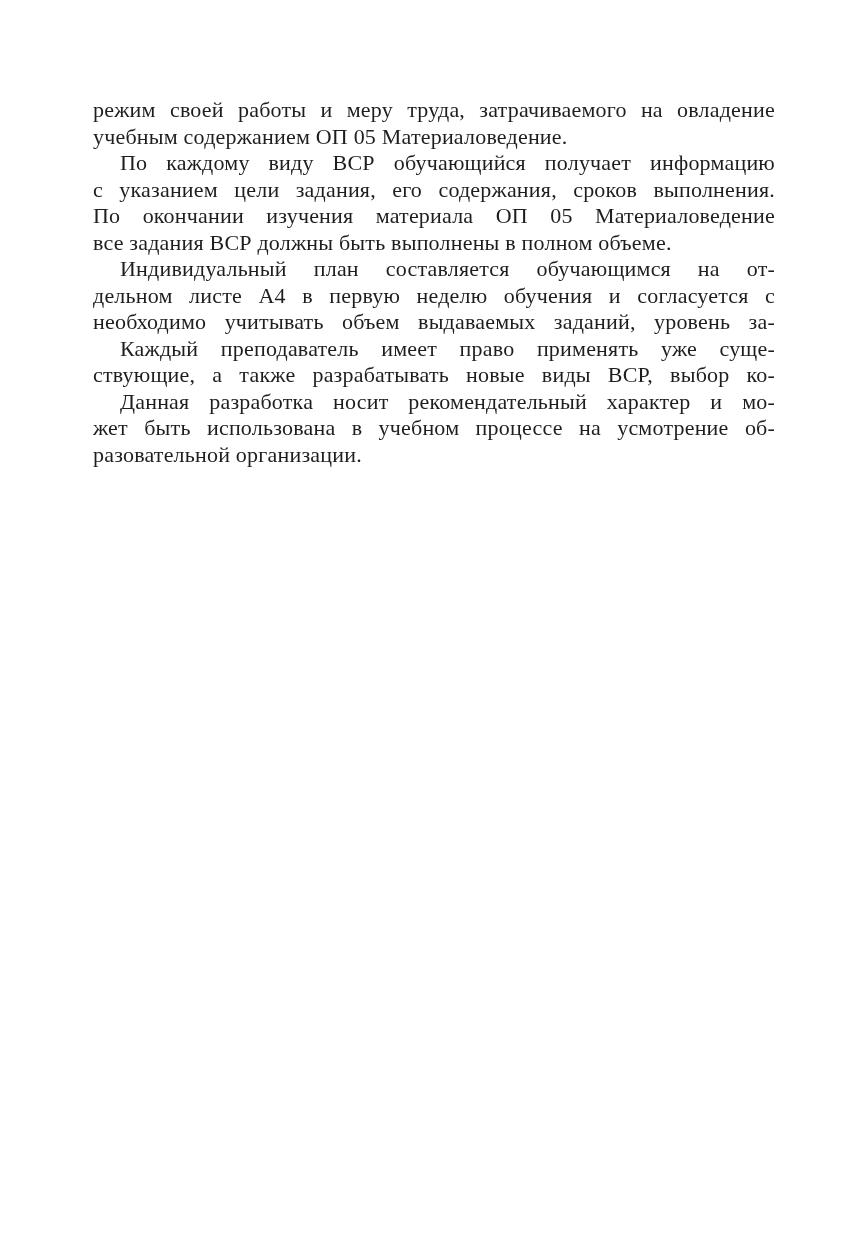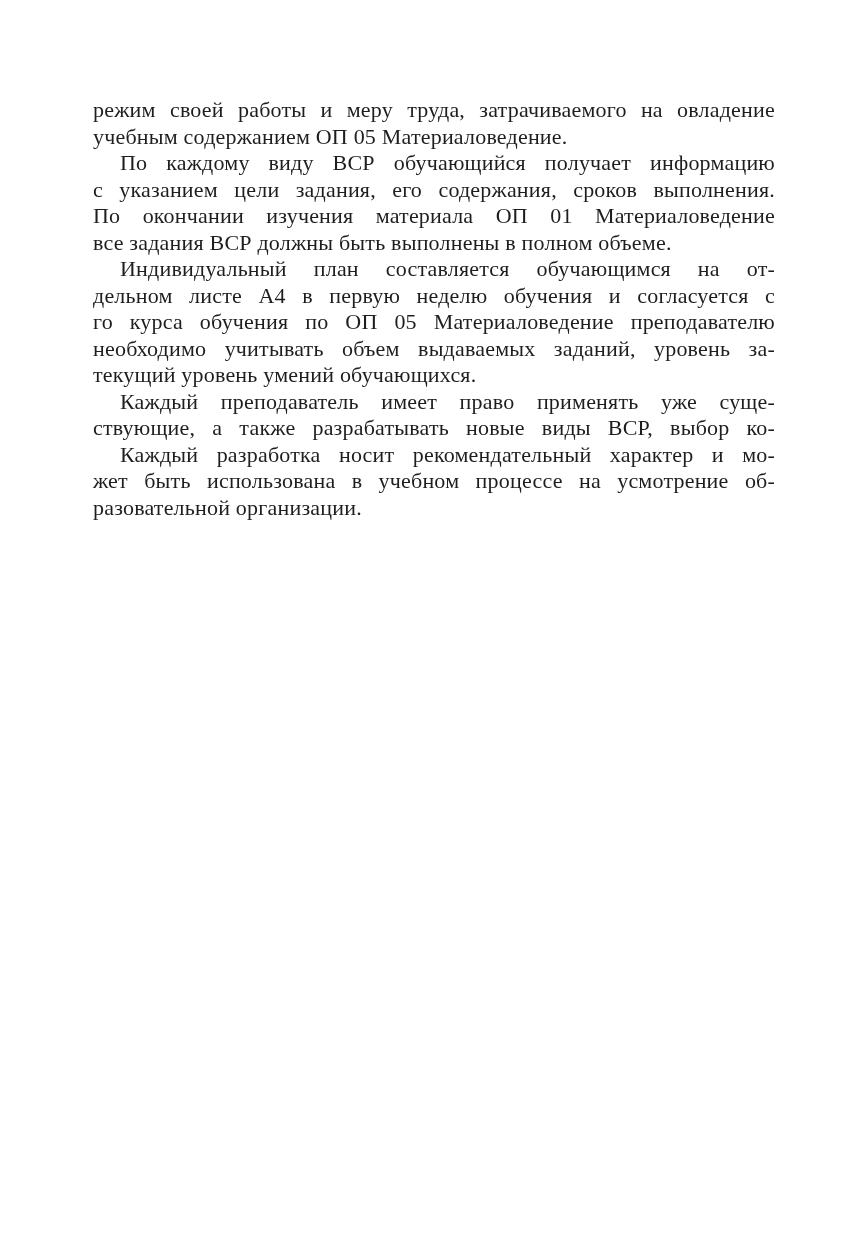--- a/index.html
+++ b/index.html
@@ -47,33 +47,31 @@
 
 <div class="page">
   <div class="text-column">
       <div class="paragraph">
         <div class="line">режим своей работы и меру труда, затрачиваемого на овладение</div>
         <div class="line last">учебным содержанием ОП 05 Материаловедение.</div>
       </div>
       <div class="paragraph">
         <div class="line indent">По каждому виду ВСР обучающийся получает информацию</div>
         <div class="line">с указанием цели задания, его содержания, сроков выполнения.</div>
-        <div class="line">По окончании изучения материала ОП 01 Материаловедение</div>
+        <div class="line">По окончании изучения материала ОП 05 Материаловедение</div>
         <div class="line last">все задания ВСР должны быть выполнены в полном объеме.</div>
       </div>
       <div class="paragraph">
         <div class="line indent">Индивидуальный план составляется обучающимся на от-</div>
         <div class="line">дельном листе А4 в первую неделю обучения и согласуется с</div>
-        <div class="line">го курса обучения по ОП 05 Материаловедение преподавателю</div>
         <div class="line">необходимо учитывать объем выдаваемых заданий, уровень за-</div>
-        <div class="line last">текущий уровень умений обучающихся.</div>
       </div>
       <div class="paragraph">
         <div class="line indent">Каждый преподаватель имеет право применять уже суще-</div>
         <div class="line">ствующие, а также разрабатывать новые виды ВСР, выбор ко-</div>
       </div>
       <div class="paragraph">
-        <div class="line indent">Каждый разработка носит рекомендательный характер и мо-</div>
+        <div class="line indent">Данная разработка носит рекомендательный характер и мо-</div>
         <div class="line">жет быть использована в учебном процессе на усмотрение об-</div>
         <div class="line last">разовательной организации.</div>
       </div>
     </div>
 </div>
 
 </body></html>

